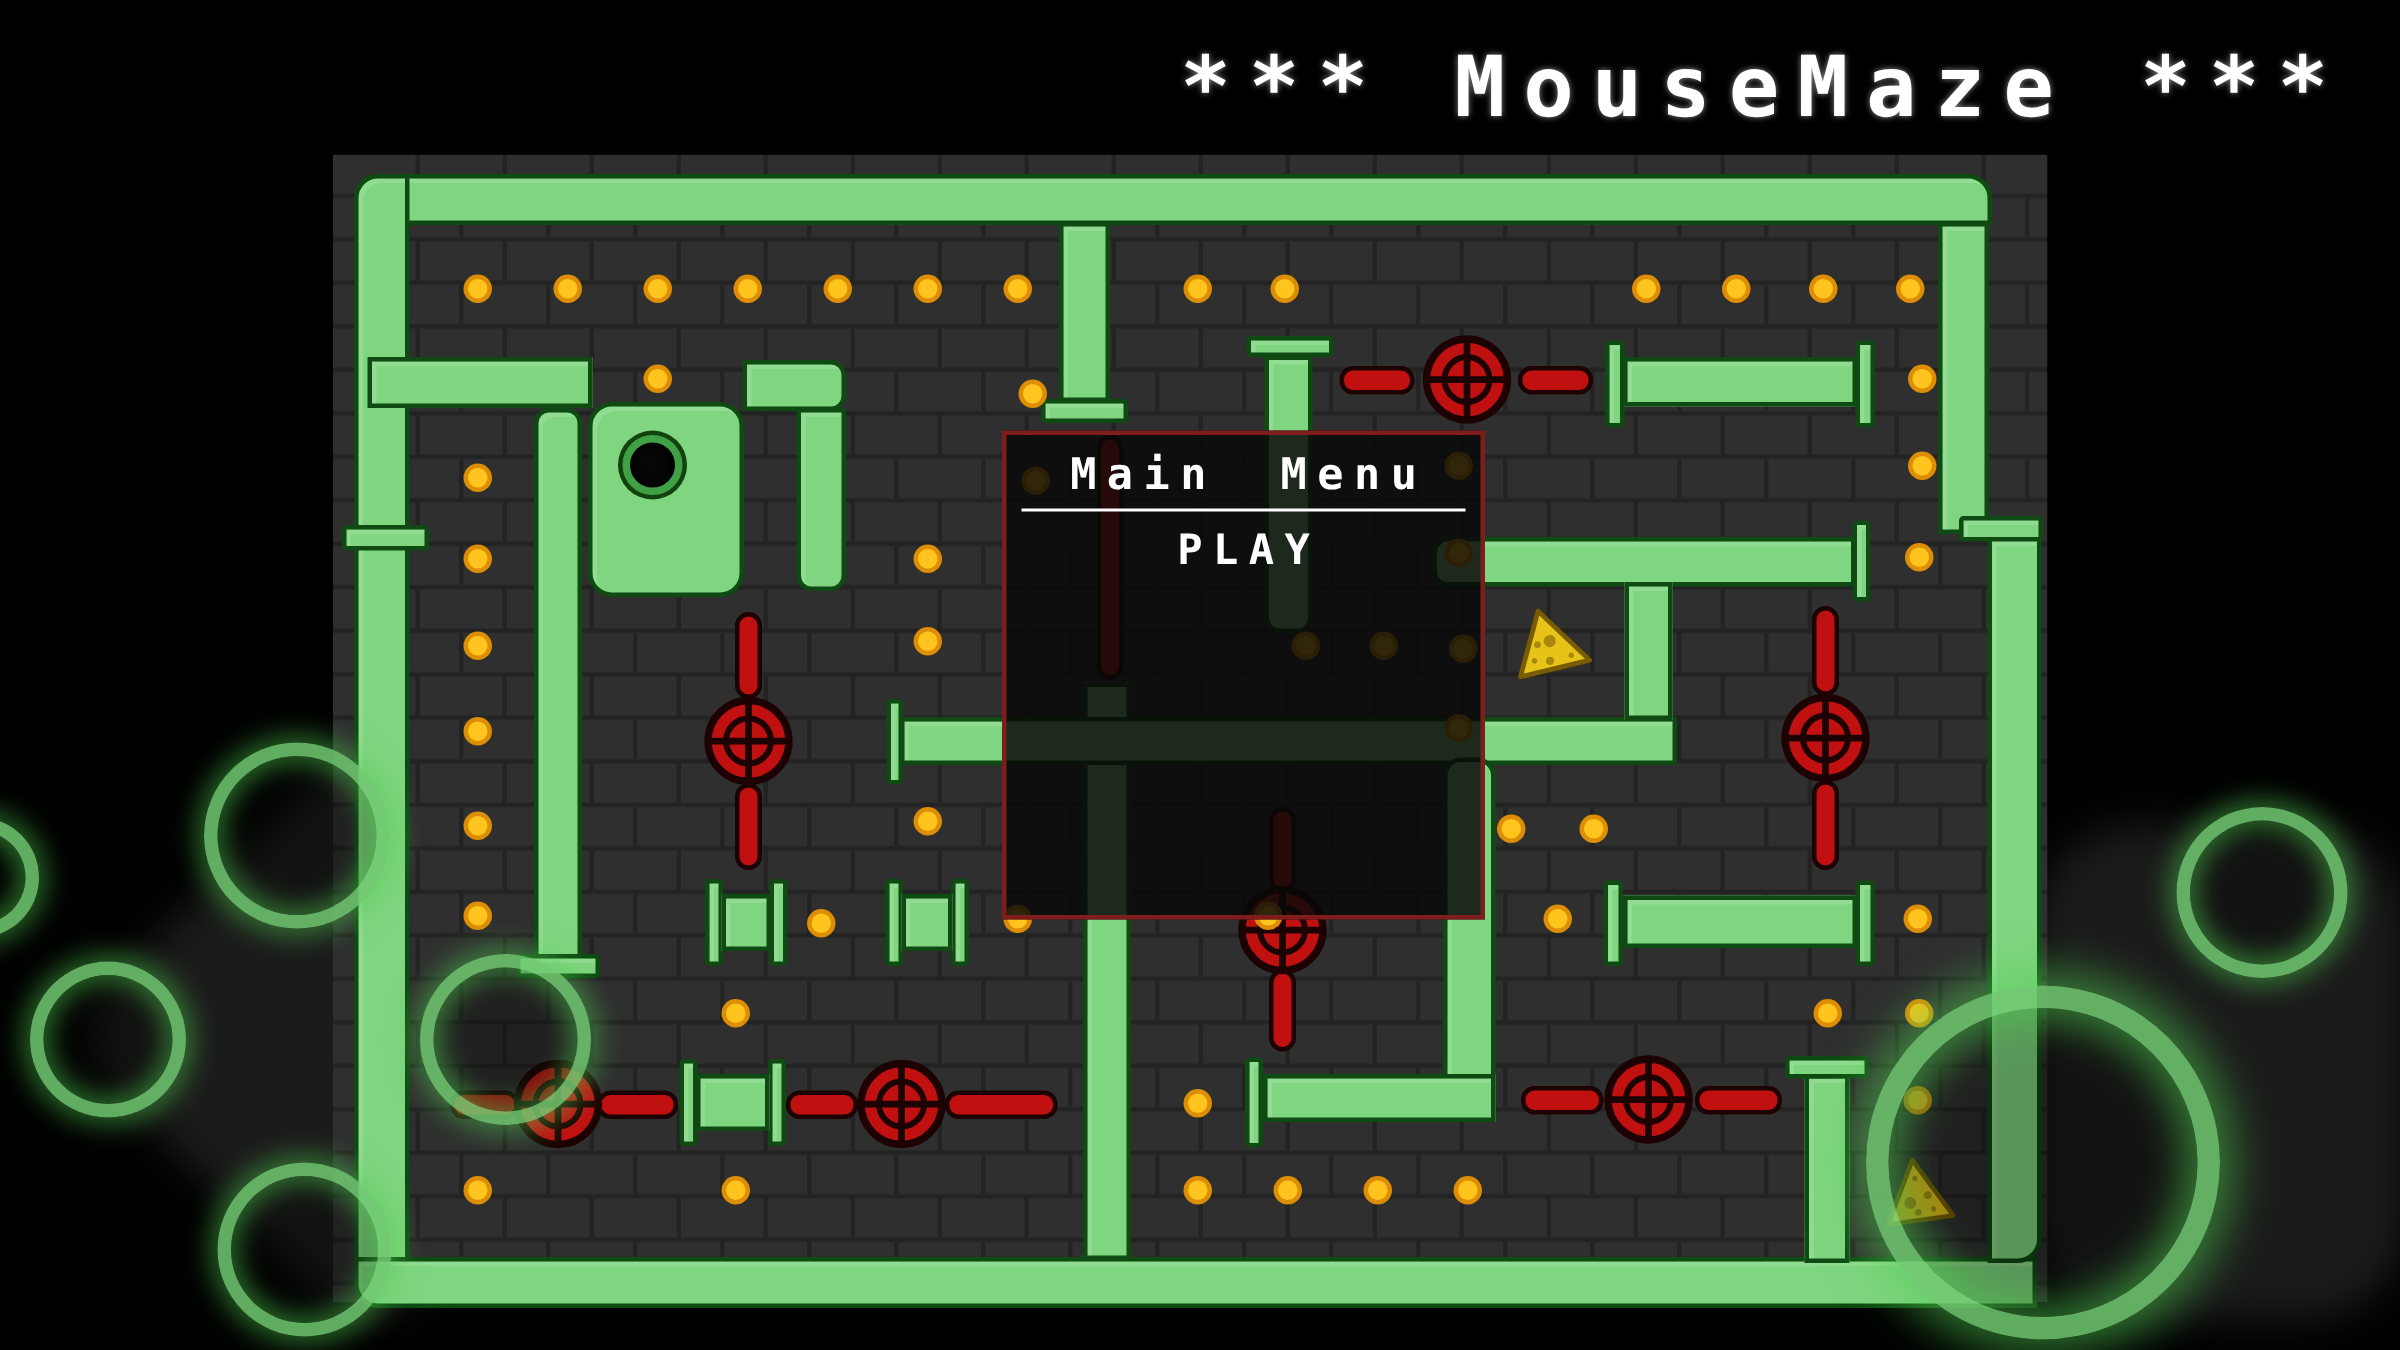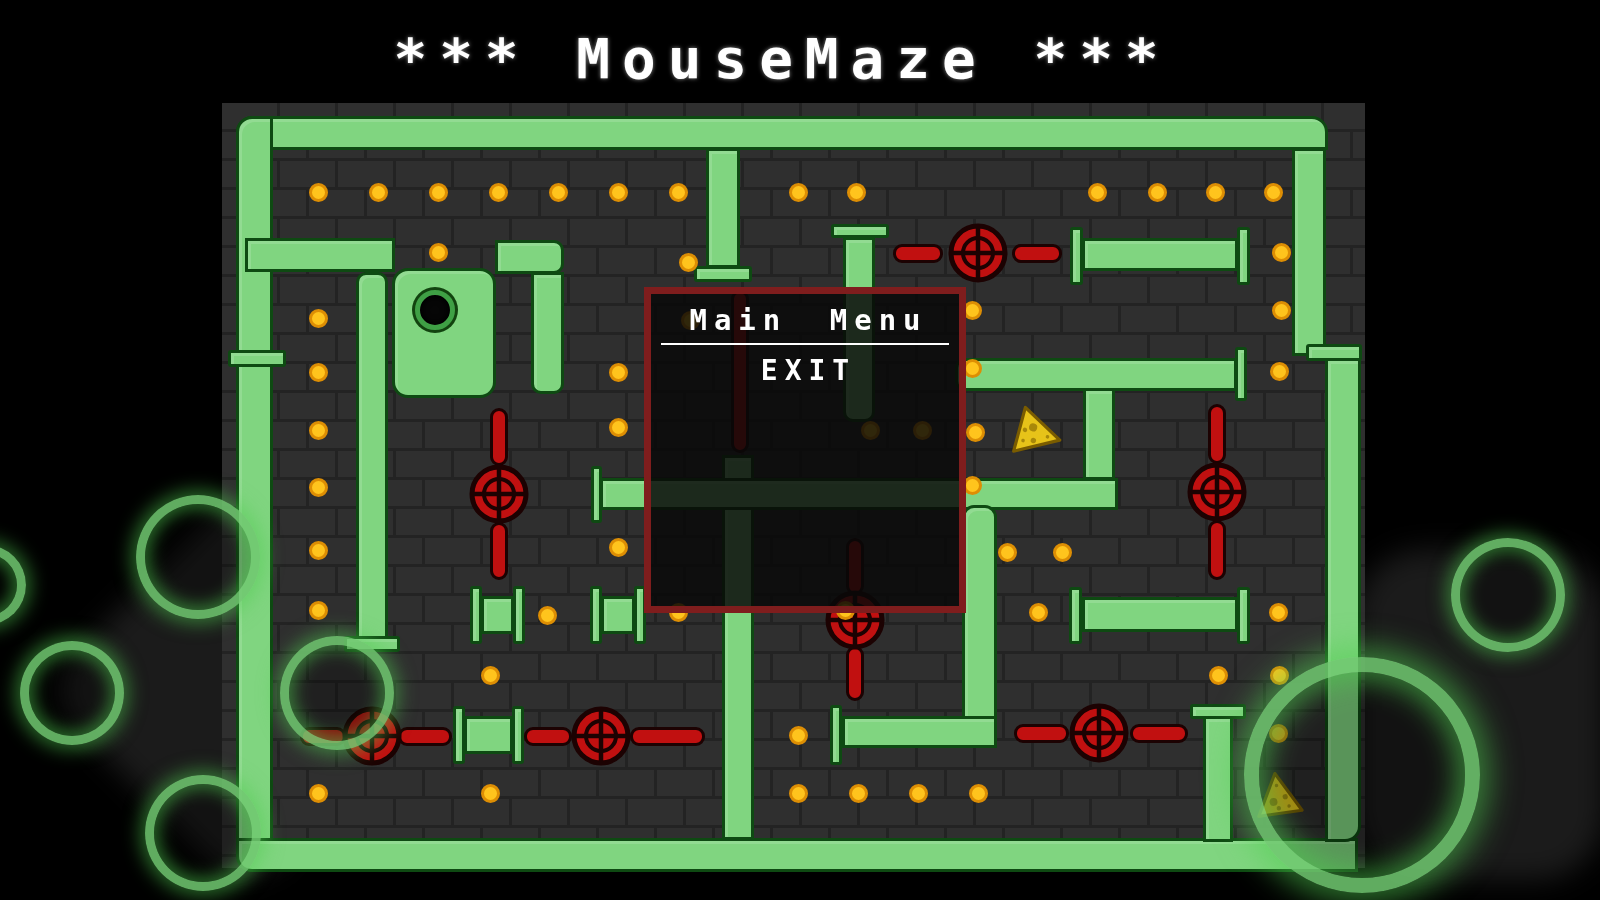--- a/index.html
+++ b/index.html
@@ -1,20 +1,20 @@
 <!DOCTYPE html>
 <html><head>
 <meta charset="utf-8">
 <style>
   html,body{margin:0;padding:0;background:#000;}
   #stage{position:relative;width:1600px;height:900px;background:#000;overflow:hidden;
          font-family:"DejaVu Sans Mono","Liberation Mono",monospace;}
   .abs{position:absolute;box-sizing:border-box;}
   
-  #game-title{position:absolute;left:0;top:26px;width:1564px;text-align:center;
+  #game-title{position:absolute;left:0;top:26px;width:1564px;text-align:right;
     color:#fff;font-size:56px;font-weight:bold;letter-spacing:12px;
     text-shadow:0 0 4px rgba(255,255,255,.55);white-space:pre;}
   
   #maze-panel{position:absolute;left:222px;top:103px;width:1143px;height:765px;}
   
   .pipe{background:#80d580;border:3px solid #0e4a12;
         box-shadow:inset 3px 3px 0 rgba(255,255,255,.14);}
   
   .dot{width:19px;height:19px;border-radius:50%;background:#ffc41d;border:3px solid #dd8e04;}
   
@@ -23,22 +23,22 @@
   .hole{border-radius:50%;background:#060606;border:5px solid #3fa045;
         box-shadow:0 0 0 3px #12430f, inset 0 0 6px 2px #000;}
   
   .ring{border-radius:50%;border:9px solid rgba(120,215,120,.8);background:rgba(0,0,0,.3);
         box-shadow:0 0 18px 5px rgba(80,205,80,.5), inset 0 0 16px 5px rgba(80,205,80,.5);}
   .ring.thick{border-width:15px;
         box-shadow:0 0 30px 10px rgba(80,205,80,.55), inset 0 0 26px 9px rgba(80,205,80,.55);}
   
   .blob{background:rgba(90,90,90,.30);filter:blur(14px);}
   
-  #main-menu{position:absolute;left:644px;top:287px;width:322px;height:326px;
-    background:rgba(8,8,8,.84);border:7px solid #7f1d1d;box-sizing:border-box;}
+  #main-menu{position:absolute;left:668px;top:287px;width:322px;height:326px;
+    background:rgba(8,8,8,.84);border:3px solid #7f1d1d;box-sizing:border-box;}
   #menu-title{margin-top:9px;text-align:center;color:#fff;font-size:29px;font-weight:bold;
     letter-spacing:7px;word-spacing:18px;text-indent:7px;}
   #menu-underline{margin:6px 10px 0 10px;border-top:2px solid #fff;}
   .menu-item{height:51px;line-height:51px;text-align:center;color:#fff;
     font-size:28px;font-weight:bold;letter-spacing:7px;text-indent:7px;cursor:pointer;}
   .menu-item.selected{height:50px;line-height:50px;margin:8px 6px 3px 6px;
     background:#fff;color:#0a0a0a;}
 </style>
 </head>
 <body>
@@ -242,17 +242,17 @@
       <div class="abs ring" style="left: 145px; top: 775px; width: 116px; height: 116px;"></div>
       <div class="abs ring" style="left: 280px; top: 636px; width: 114px; height: 114px;"></div>
       <div class="abs ring" style="left: -54px; top: 545px; width: 80px; height: 80px;"></div>
       <div class="abs ring" style="left: 1451px; top: 538px; width: 114px; height: 114px;"></div>
       <div class="abs ring thick" style="left: 1244px; top: 657px; width: 236px; height: 236px;"></div>
     </div>
 
   <div id="main-menu">
     <div id="menu-title">Main Menu</div>
     <div id="menu-underline"></div>
-    <div class="menu-item">EXIT</div>
+    <div class="menu-item">PLAY</div>
   </div>
 
   <div id="game-title">*** MouseMaze ***</div>
 </div>
 
 </body></html>

